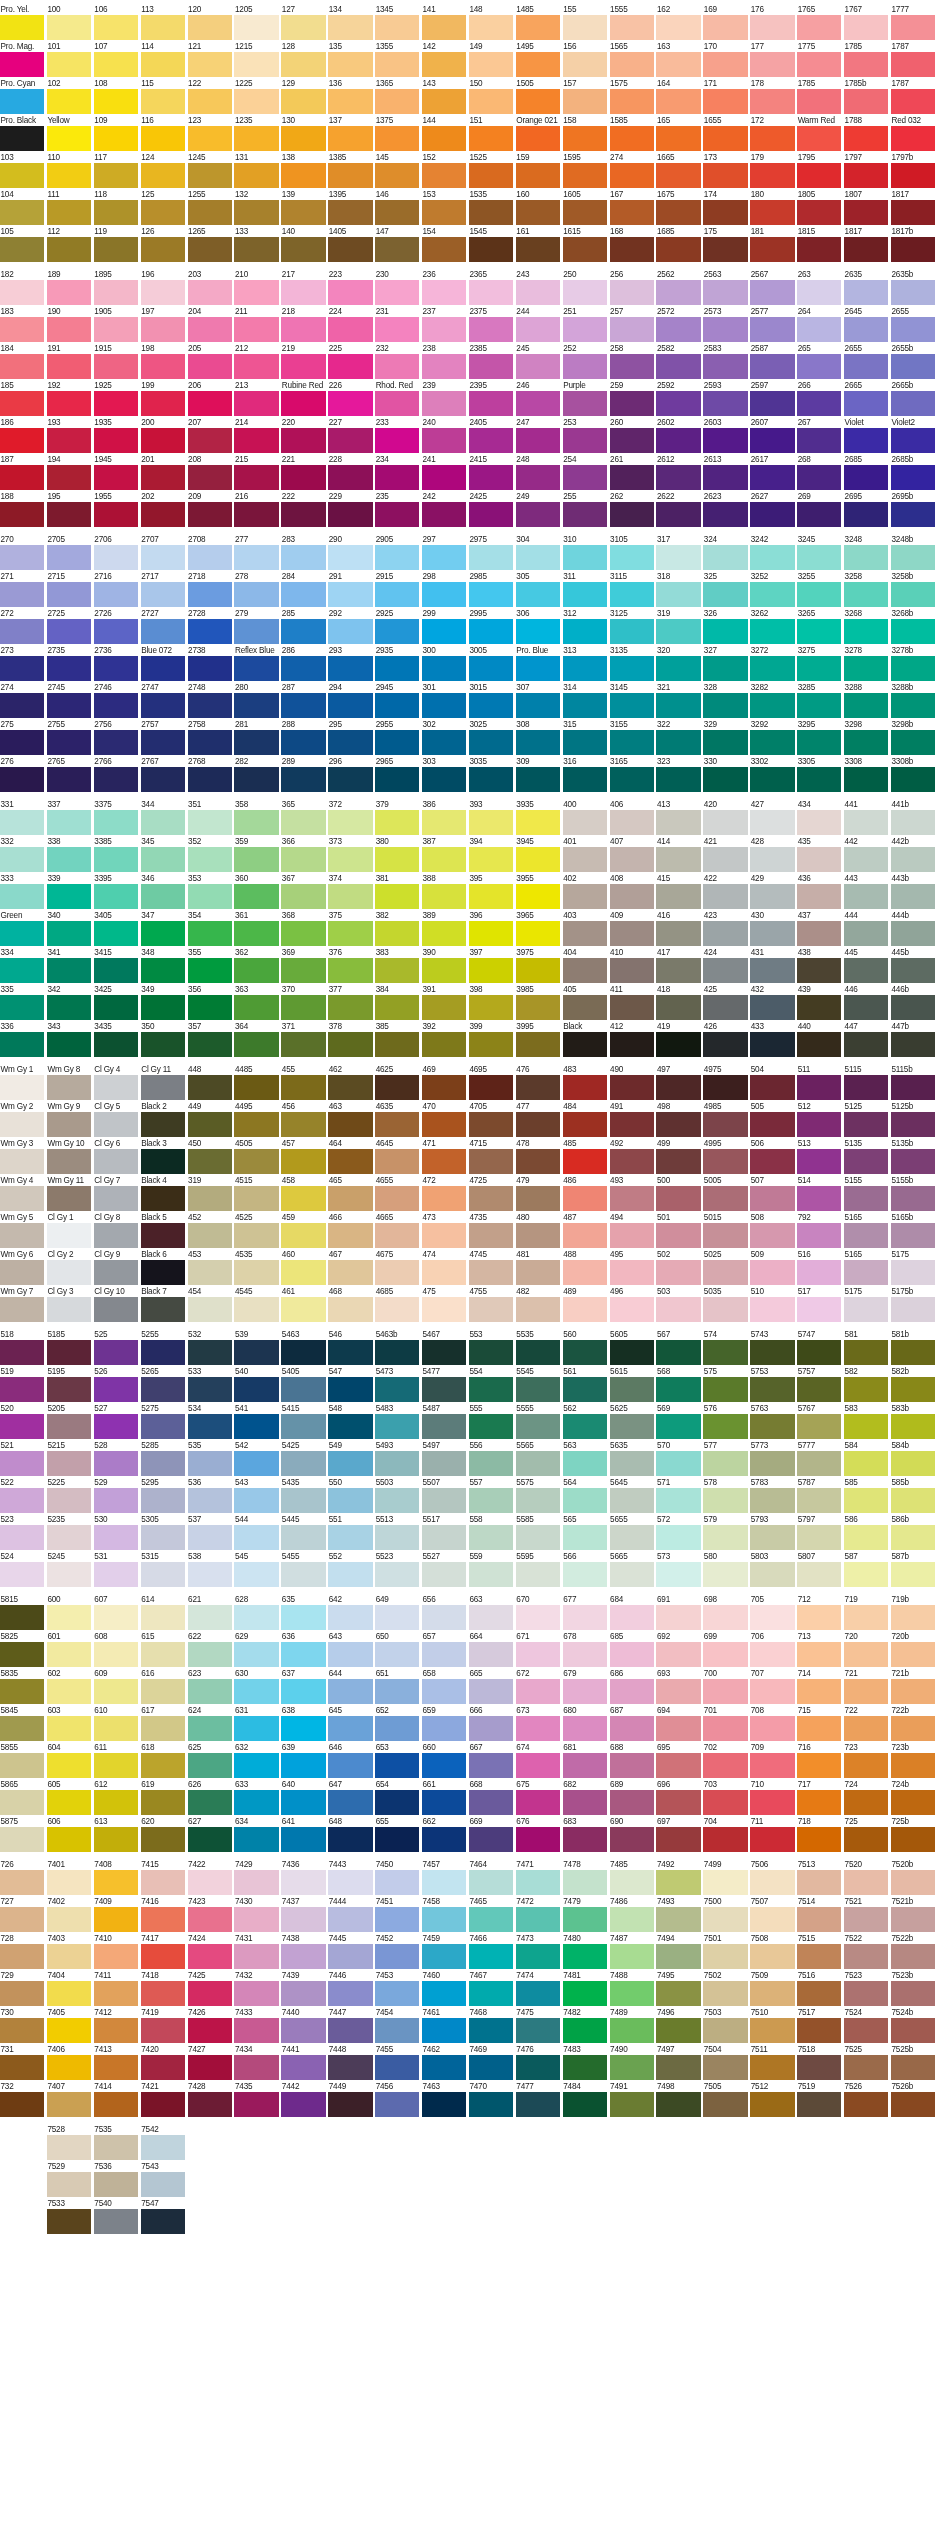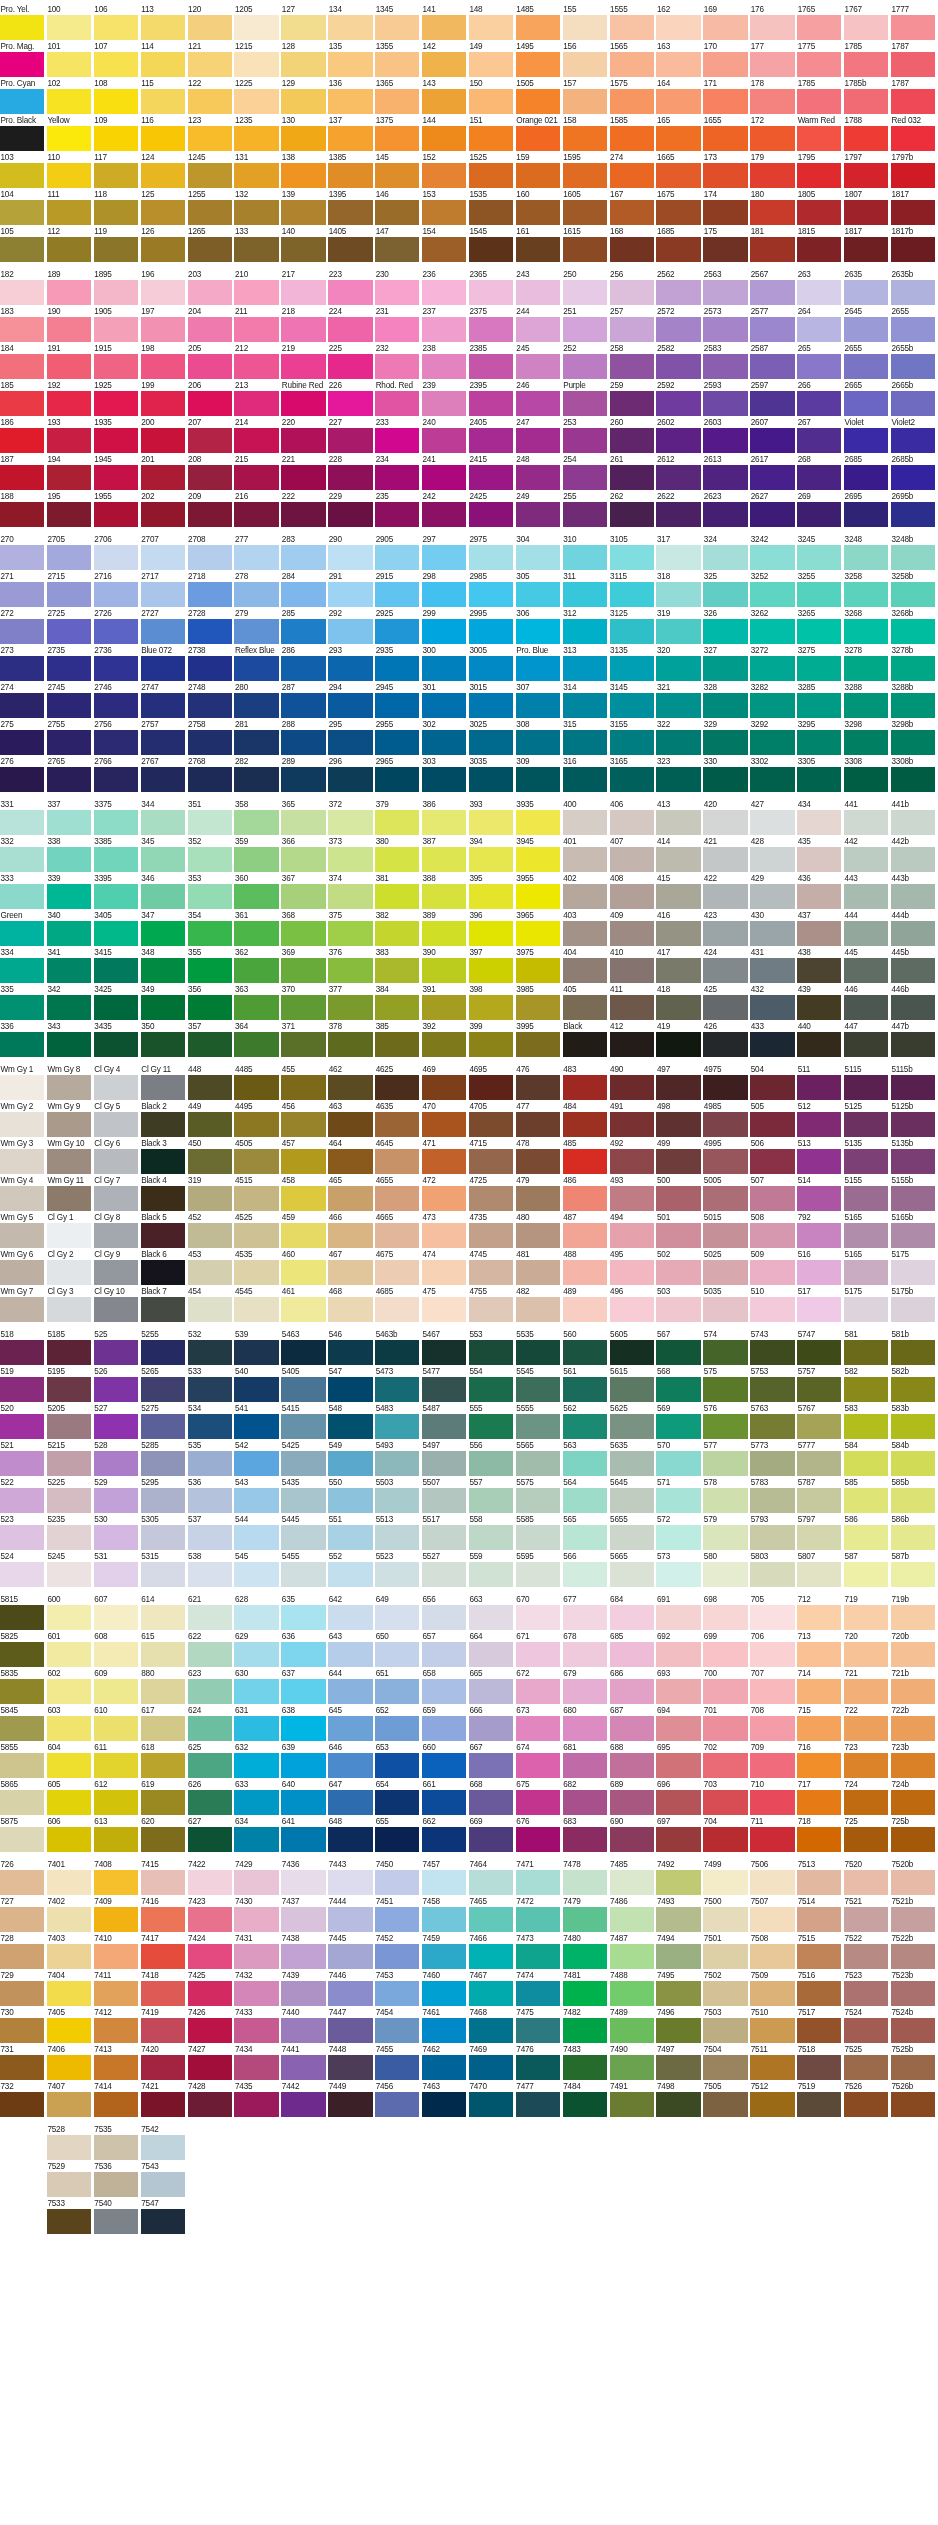--- a/index.html
+++ b/index.html
@@ -3681,21 +3681,21 @@
         </div>
         <div class="cell">
           <div class="lbl">602</div>
           <div class="sw" style="background: rgb(242, 232, 142);"></div>
         </div>
         <div class="cell">
           <div class="lbl">609</div>
           <div class="sw" style="background: rgb(238, 232, 142);"></div>
         </div>
         <div class="cell">
-          <div class="lbl">880</div>
+          <div class="lbl">616</div>
           <div class="sw" style="background: rgb(220, 212, 154);"></div>
         </div>
         <div class="cell">
           <div class="lbl">623</div>
           <div class="sw" style="background: rgb(146, 204, 178);"></div>
         </div>
         <div class="cell">
           <div class="lbl">630</div>
           <div class="sw" style="background: rgb(114, 210, 234);"></div>
         </div>

